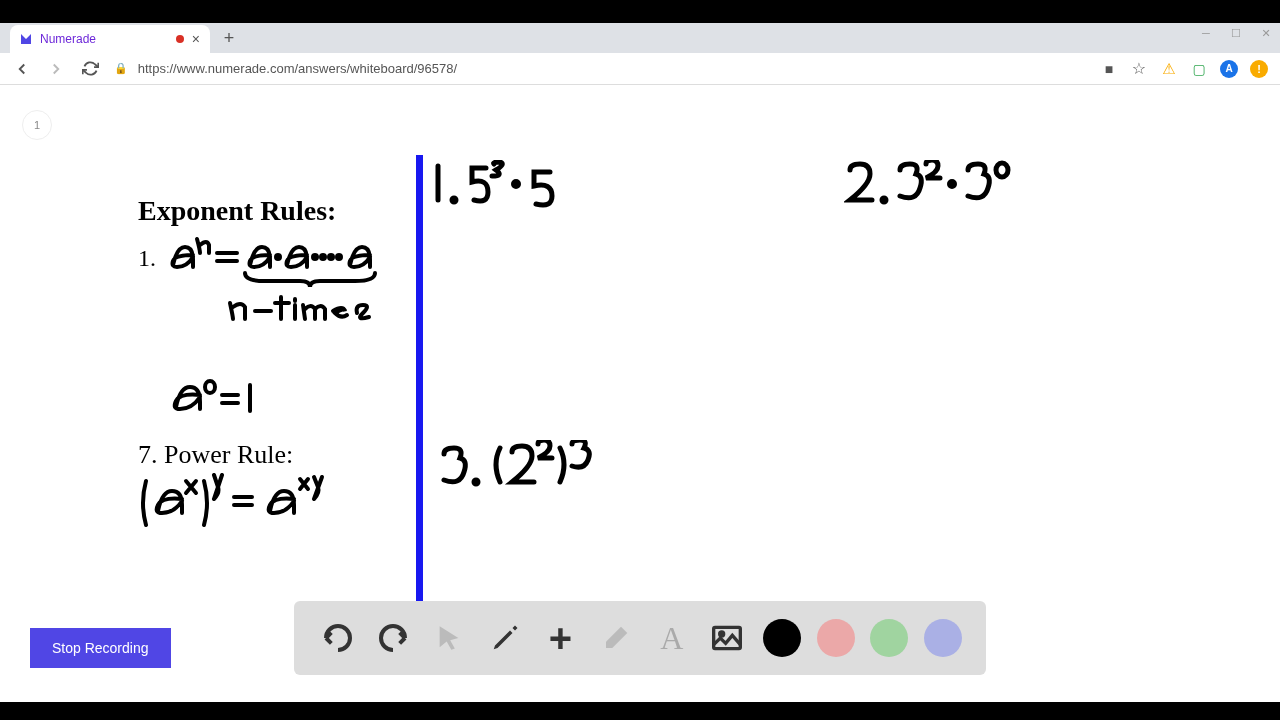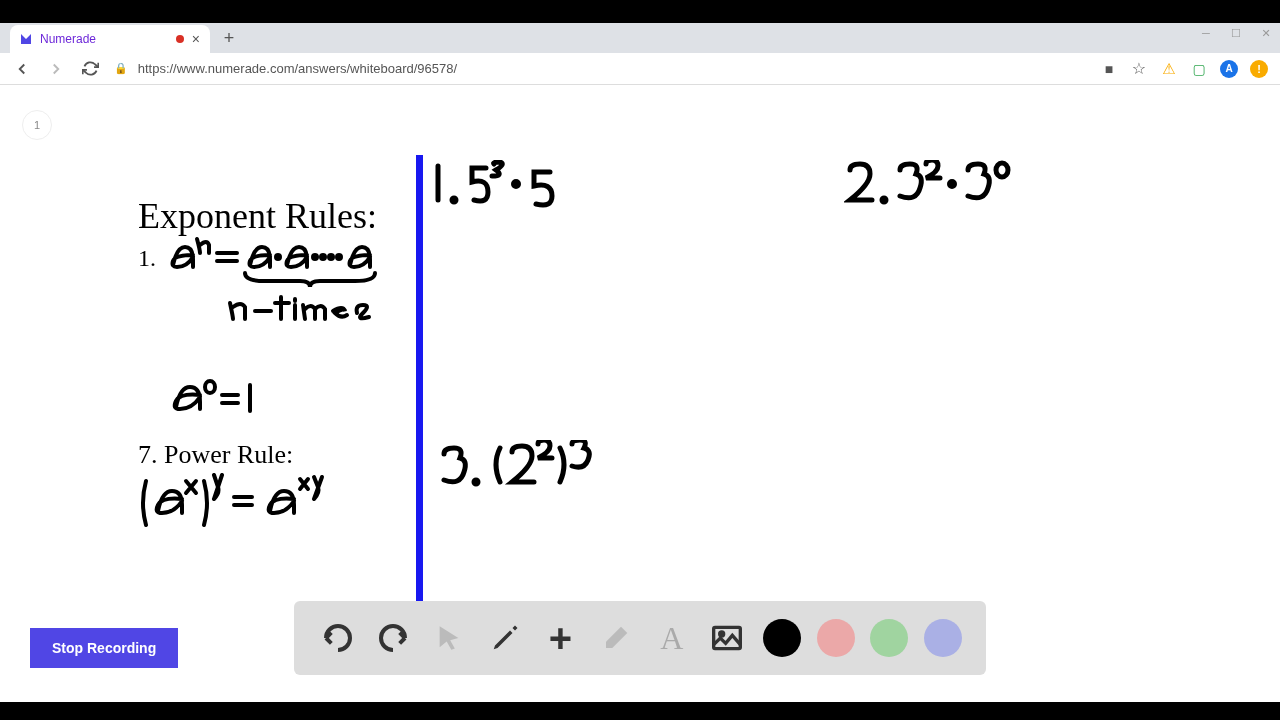--- a/index.html
+++ b/index.html
@@ -31,26 +31,26 @@
     .avatar-badge { width: 18px; height: 18px; border-radius: 50%; background: #1a73e8; color: #fff; font-size: 10px; font-weight: 600; display: flex; align-items: center; justify-content: center; }
     .warn-badge { width: 18px; height: 18px; border-radius: 50%; background: #f9ab00; color: #fff; font-size: 11px; font-weight: 700; display: flex; align-items: center; justify-content: center; }
     
     .page-content { position: relative; height: 615px; background: #fff; }
     
     .page-num { position: absolute; top: 25px; left: 22px; width: 30px; height: 30px; border: 1px solid #eee; border-radius: 50%; display: flex; align-items: center; justify-content: center; font-size: 11px; color: #888; }
     
     .whiteboard { position: absolute; top: 70px; left: 130px; width: 1020px; height: 460px; }
     
     .typed { font-family: Georgia, serif; position: absolute; color: #000; }
-    .t1 { top: 40px; left: 8px; font-size: 36px; }
+    .t1 { top: 40px; left: 8px; font-size: 28px; font-weight: bold; }
     .t2 { top: 90px; left: 8px; font-size: 24px; }
     .t3 { top: 190px; left: 8px; font-size: 26px; }
     .t4 { top: 285px; left: 8px; font-size: 26px; }
     
-    .stop-btn { position: absolute; left: 30px; bottom: 32px; background: #5046e5; color: #fff; border: none; padding: 12px 22px; font-size: 14px; font-weight: 700; cursor: pointer; }
+    .stop-btn { position: absolute; left: 30px; bottom: 32px; background: #5046e5; color: #fff; border: none; padding: 12px 22px; font-size: 14px; font-weight: 400; cursor: pointer; }
     
     .toolbar { position: absolute; bottom: 25px; left: 294px; width: 692px; height: 74px; background: #ddd; border-radius: 6px; display: flex; align-items: center; justify-content: space-around; padding: 0 16px; }
     .tool-btn { width: 40px; height: 40px; display: flex; align-items: center; justify-content: center; font-size: 28px; color: #333; cursor: pointer; }
     .tool-btn.faded { color: #aaa; }
     .color-swatch { width: 38px; height: 38px; border-radius: 50%; cursor: pointer; }
     .c-black { background: #000; }
     .c-pink { background: #eba8a8; }
     .c-green { background: #a0d4a0; }
     .c-blue { background: #aab0e5; }
     

